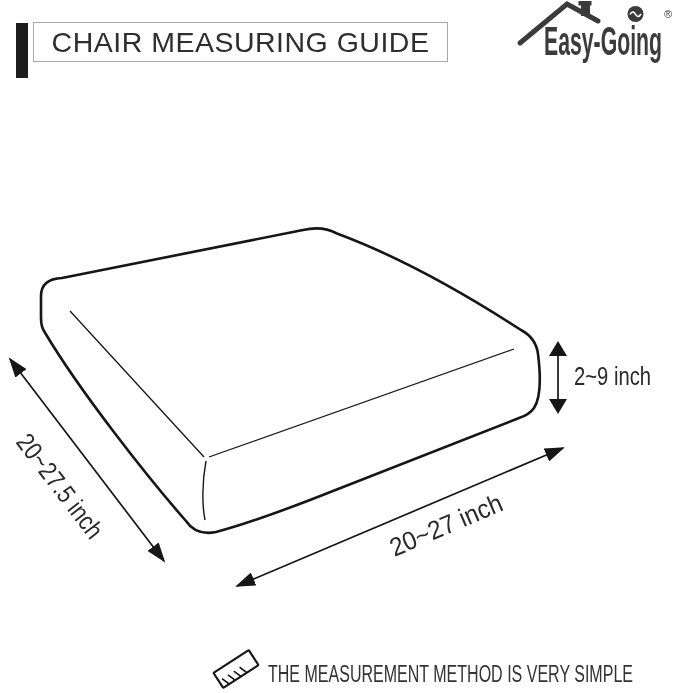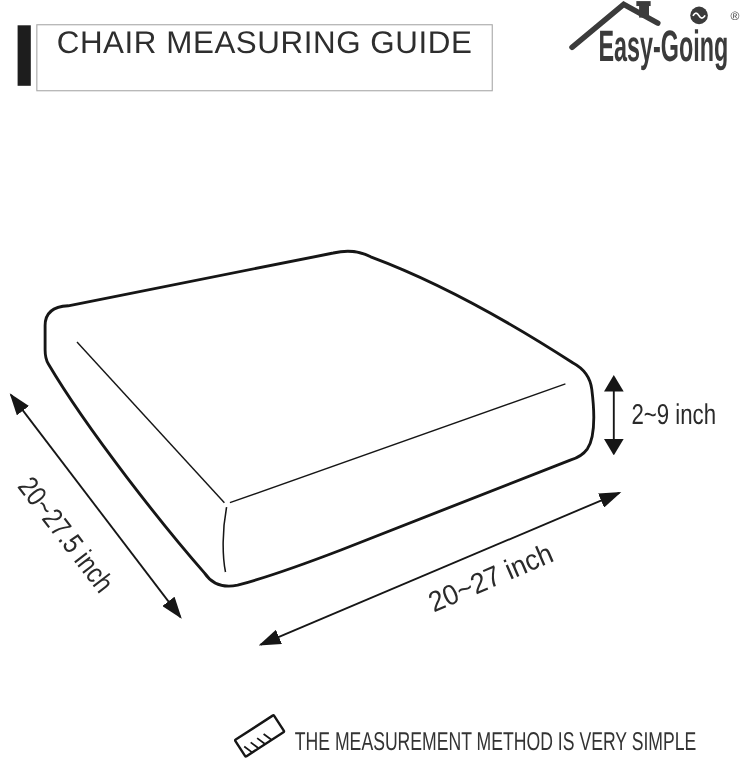--- a/index.html
+++ b/index.html
@@ -3,23 +3,23 @@
 <meta charset="utf-8">
 <style>
   html,body{margin:0;padding:0;background:#ffffff;}
   .page{
     position:relative;width:679px;height:693px;background:#ffffff;overflow:hidden;
     font-family:"Liberation Sans","DejaVu Sans",sans-serif;
   }
   
   .accent-bar{position:absolute;left:16px;top:23px;width:12px;height:55px;background:#1d1d1d;}
   .title-box{
-    position:absolute;left:33px;top:22px;width:415px;height:61px;
+    position:absolute;left:33px;top:22px;width:415px;height:40px;
     border:1px solid #a8a8a8;box-sizing:border-box;background:#fff;
-    display:flex;align-items:flex-start;justify-content:center;
+    display:flex;align-items:center;justify-content:center;
   }
   .title-box h1{
     margin:0;font-size:28.5px;font-weight:400;color:#2e2e2e;letter-spacing:0.5px;white-space:nowrap;
   }
   
   .logo{position:absolute;left:514px;top:0px;width:165px;height:82px;}
   
   .art{position:absolute;left:0;top:0;width:679px;height:693px;}
   svg text{font-family:"Liberation Sans","DejaVu Sans",sans-serif;}
   .dim-label{fill:#2a2a2a;font-size:26px;}

